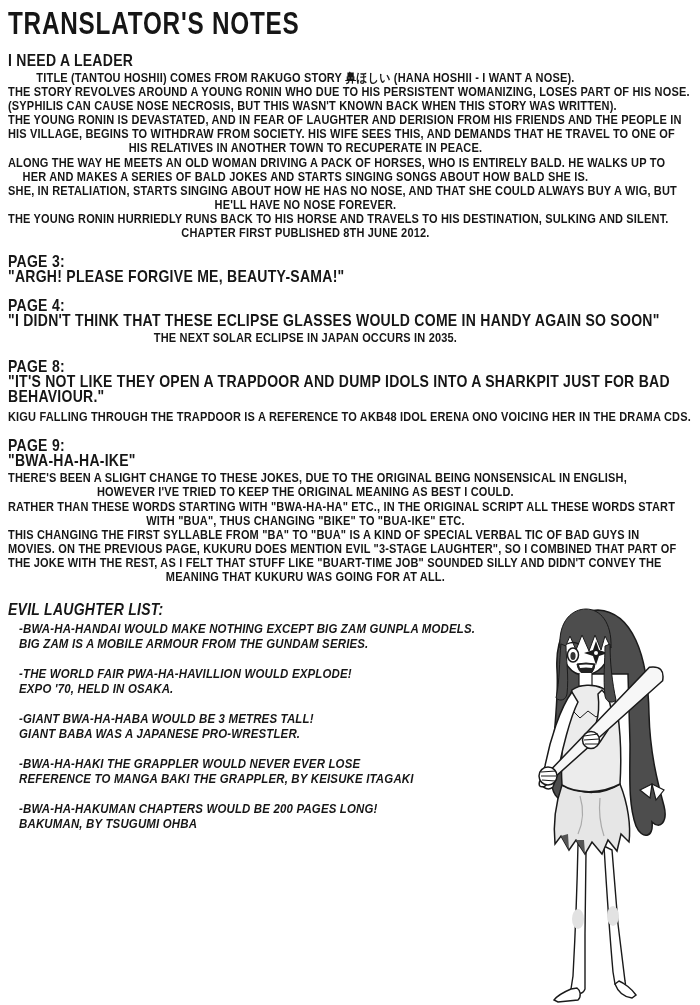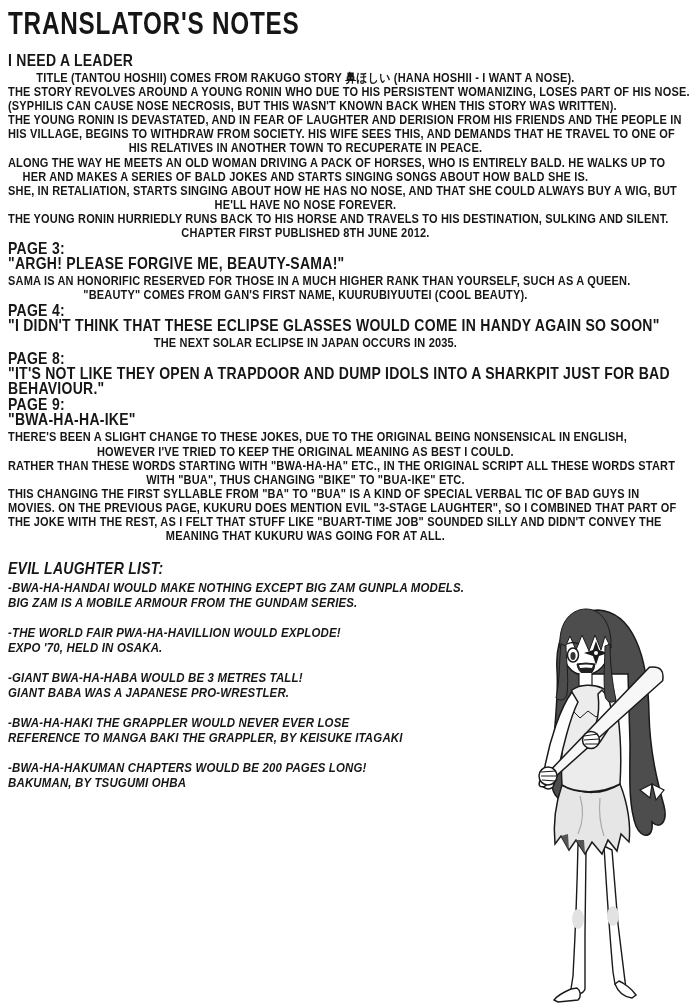--- a/index.html
+++ b/index.html
@@ -12,26 +12,26 @@
   .t{font-size:32px;font-weight:bold;line-height:36px;margin:0;white-space:nowrap;
      transform:scaleX(.76);transform-origin:left center;letter-spacing:1px;}
   .h{font-size:16.5px;font-weight:bold;line-height:16px;margin:0;white-space:nowrap;
      transform:scaleX(.85);transform-origin:left center;letter-spacing:.3px;}
   .q{font-size:16.5px;font-weight:bold;line-height:15px;white-space:nowrap;
      transform:scaleX(.85);transform-origin:left center;letter-spacing:.3px;}
   .b{font-size:12.5px;font-weight:bold;line-height:14.1px;white-space:nowrap;
      transform:scaleX(.88);transform-origin:left center;letter-spacing:.2px;}
   .j,.n{font-size:13px;font-weight:bold;line-height:15px;white-space:nowrap;
      transform:scaleX(.88);transform-origin:left center;letter-spacing:.2px;}
-  .sec{}
+  .sec{margin-top:13px;}
   .sec.first{margin-top:11px;}
   .body{margin-top:3px;text-align:center;}
   .body.gap{margin-top:6px;}
   .evil{margin-top:17px;font-style:italic;}
-  .item{margin-top:15px;}
+  .item{margin-top:15px;margin-left:11px;}
   .item.first{margin-top:4px;}
   .girl{position:absolute;left:528px;top:604px;width:172px;height:400px;}
 </style>
 </head>
 <body>
 
 <div class="page">
 
   <h1 class="t">TRANSLATOR'S NOTES</h1>
 
@@ -49,38 +49,37 @@
       <div class="b">SHE, IN RETALIATION, STARTS SINGING ABOUT HOW HE HAS NO NOSE, AND THAT SHE COULD ALWAYS BUY A WIG, BUT</div>
       <div class="b">HE'LL HAVE NO NOSE FOREVER.</div>
       <div class="b">THE YOUNG RONIN HURRIEDLY RUNS BACK TO HIS HORSE AND TRAVELS TO HIS DESTINATION, SULKING AND SILENT.</div>
       <div class="b">CHAPTER FIRST PUBLISHED 8TH JUNE 2012.</div>
     </div>
   </section>
 
   <section class="sec">
     <h2 class="h">PAGE 3:</h2>
     <div class="q">"ARGH! PLEASE FORGIVE ME, BEAUTY-SAMA!"</div>
-    <div class="body">
-      <div class="b">SAMA IS AN HONORIFIC RESERVED FOR THOSE IN A MUCH HIGHER RANK THAN YOURSELF, SUCH AS A QUEEN.</div>
-      <div class="b">"BEAUTY" COMES FROM GAN'S FIRST NAME, KUURUBIYUUTEI (COOL BEAUTY).</div>
-    </div>
   </section>
 
   <section class="sec">
     <h2 class="h">PAGE 4:</h2>
     <div class="q">"I DIDN'T THINK THAT THESE ECLIPSE GLASSES WOULD COME IN HANDY AGAIN SO SOON"</div>
     <div class="body">
       <div class="b">THE NEXT SOLAR ECLIPSE IN JAPAN OCCURS IN 2035.</div>
     </div>
   </section>
 
   <section class="sec">
     <h2 class="h">PAGE 8:</h2>
     <div class="q">"IT'S NOT LIKE THEY OPEN A TRAPDOOR AND DUMP IDOLS INTO A SHARKPIT JUST FOR BAD</div>
     <div class="q">BEHAVIOUR."</div>
+    <div class="body gap">
+      <div class="b">KIGU FALLING THROUGH THE TRAPDOOR IS A REFERENCE TO AKB48 IDOL ERENA ONO VOICING HER IN THE DRAMA CDS.</div>
+    </div>
   </section>
 
   <section class="sec">
     <h2 class="h">PAGE 9:</h2>
     <div class="q">"BWA-HA-HA-IKE"</div>
     <div class="body">
       <div class="b">THERE'S BEEN A SLIGHT CHANGE TO THESE JOKES, DUE TO THE ORIGINAL BEING NONSENSICAL IN ENGLISH,</div>
       <div class="b">HOWEVER I'VE TRIED TO KEEP THE ORIGINAL MEANING AS BEST I COULD.</div>
       <div class="b">RATHER THAN THESE WORDS STARTING WITH "BWA-HA-HA" ETC., IN THE ORIGINAL SCRIPT ALL THESE WORDS START</div>
       <div class="b">WITH "BUA", THUS CHANGING "BIKE" TO "BUA-IKE" ETC.</div>

